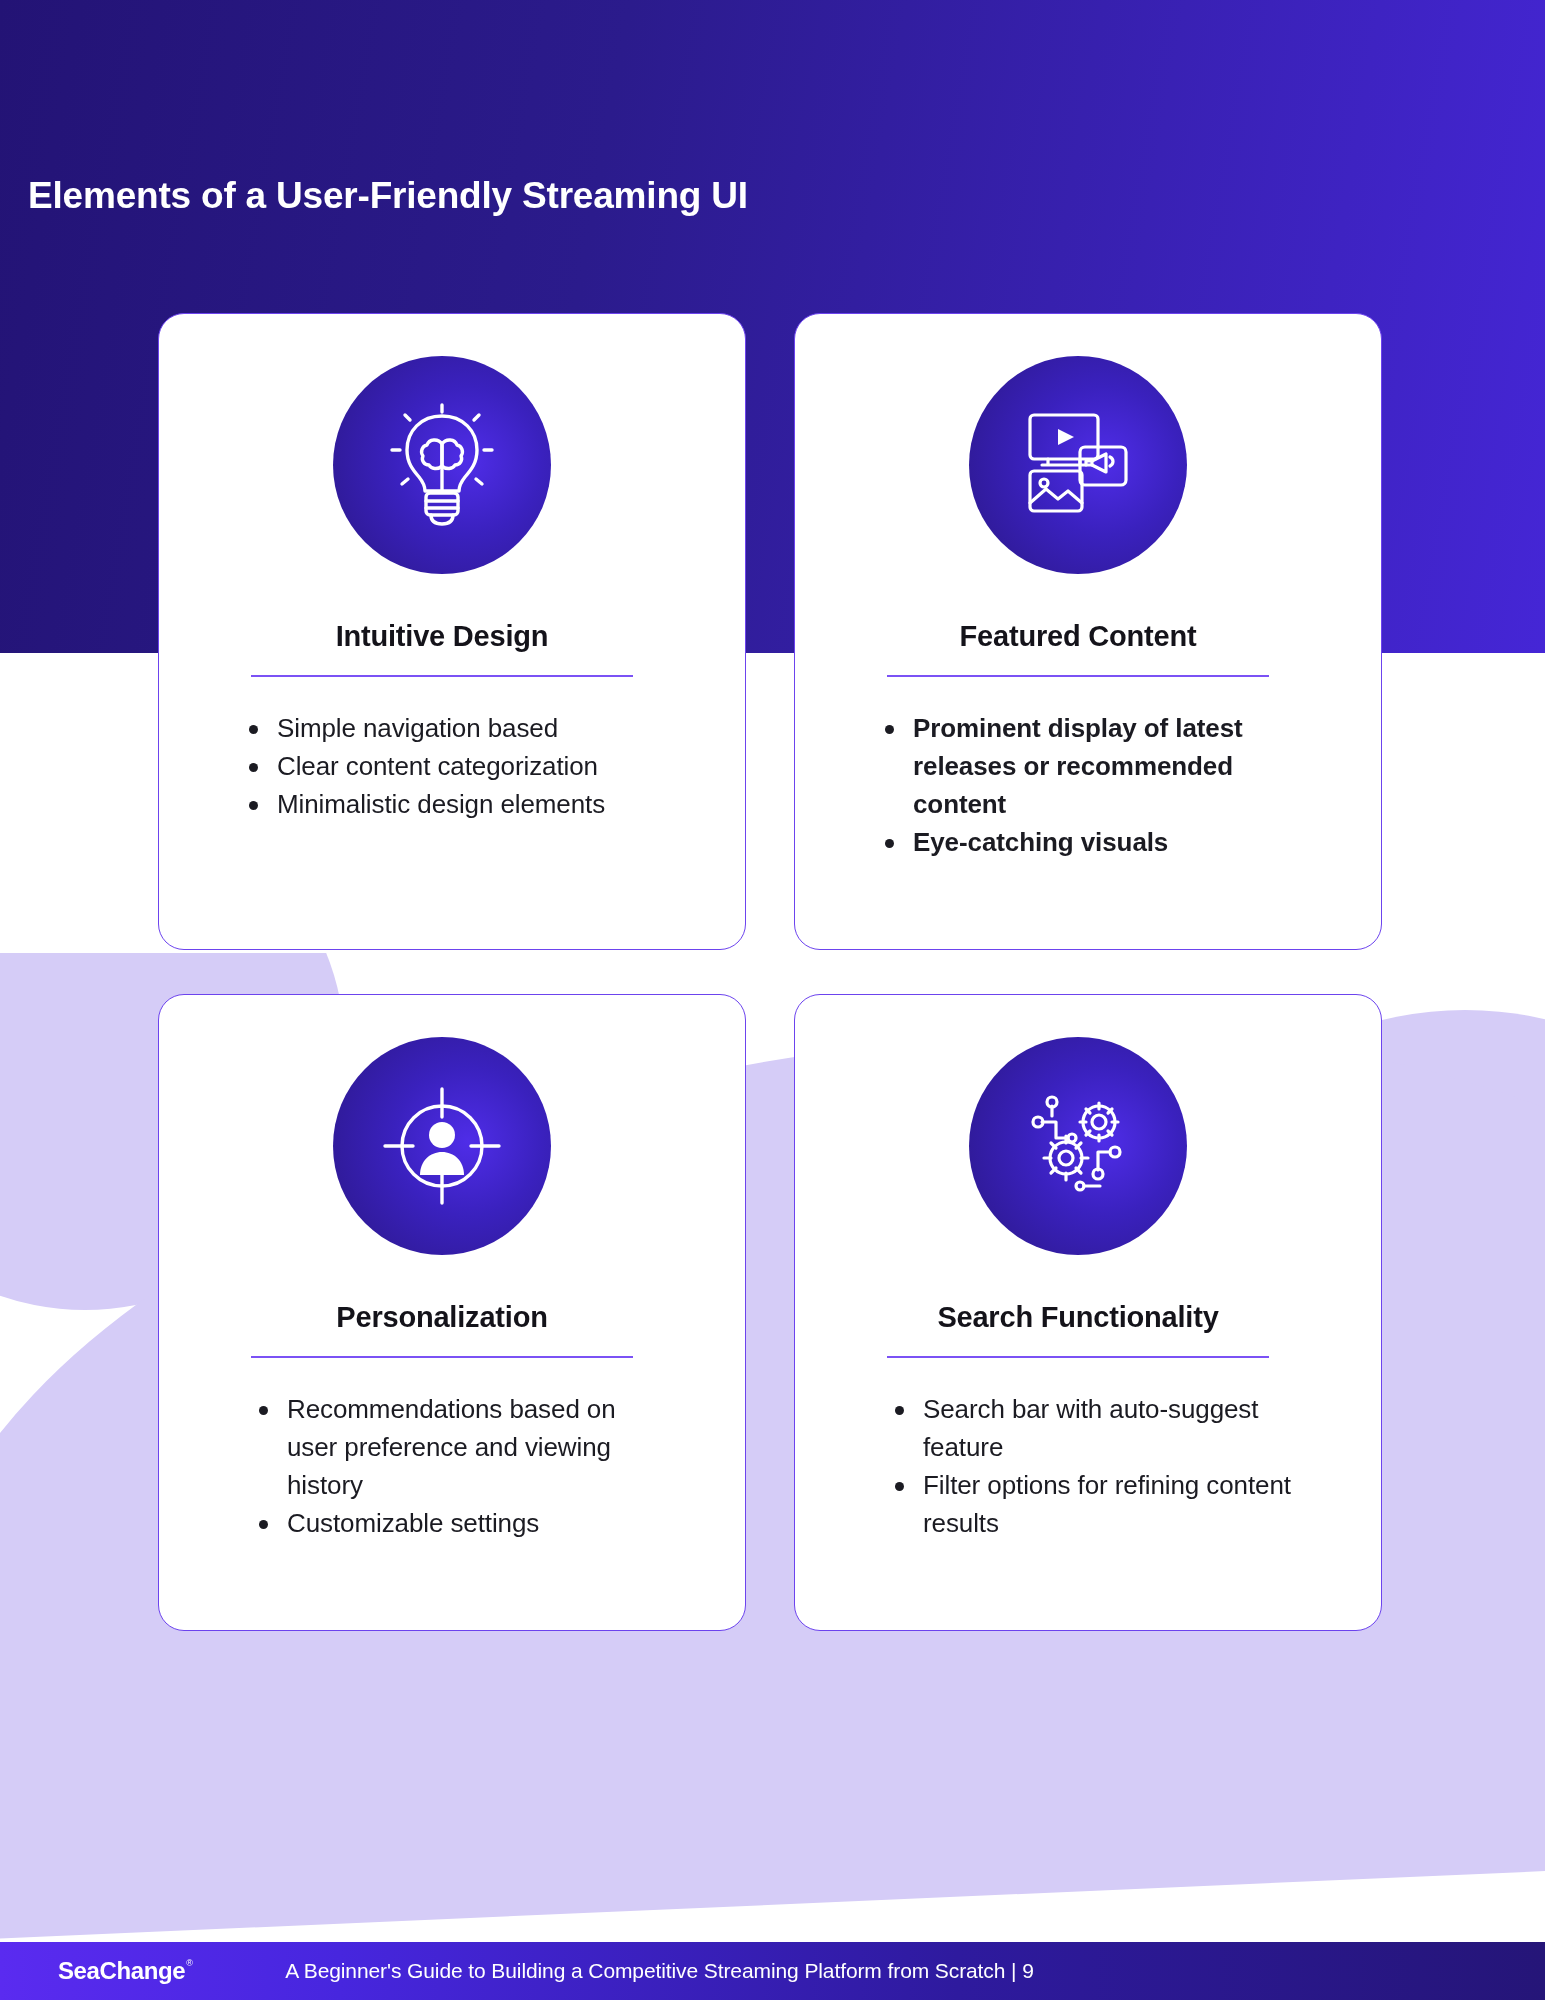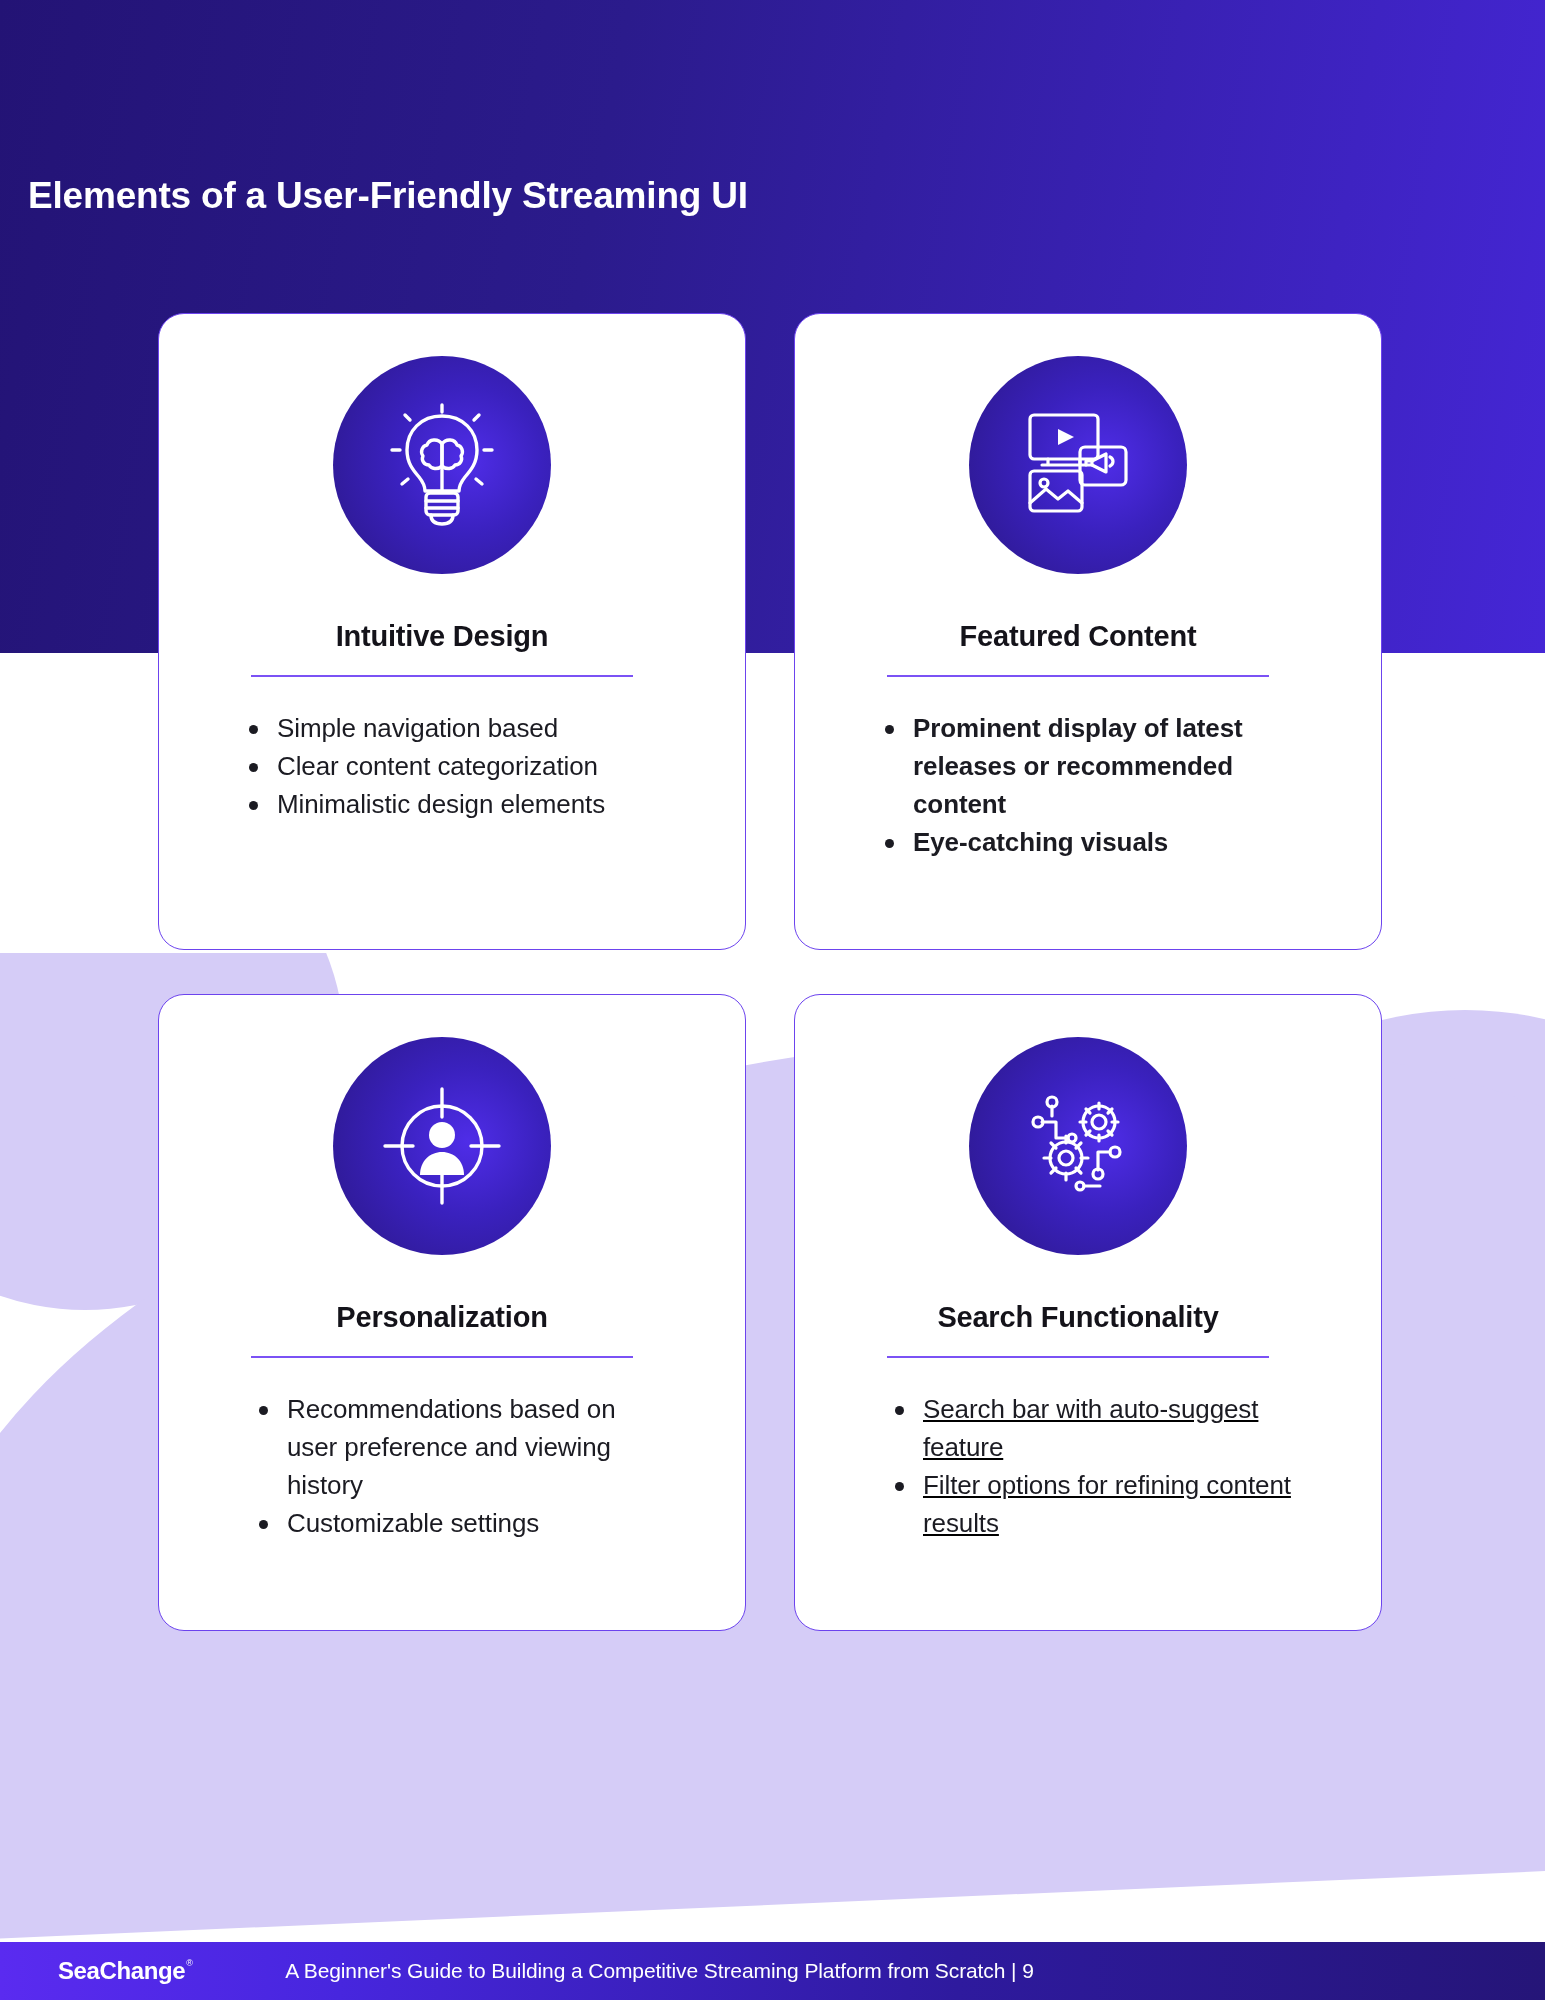--- a/index.html
+++ b/index.html
@@ -121,21 +121,21 @@
     left:8px; top:16px;
     width:9px; height:9px;
     border-radius:50%;
     background:#1B1B22;
   }
 
   
   .card.c1 .bullets { padding-left:46px; }
   .card.c2 .bullets { padding-left:46px;font-weight:bold; }
   .card.c3 .bullets { padding-left:56px; }
-  .card.c4 .bullets { padding-left:56px;text-decoration:underline; }
+  .card.c4 .bullets { padding-left:56px; }
 
   
   .footer {
     position:absolute; left:0; bottom:0; width:1545px; height:58px;
     background:linear-gradient(90deg, #5A2BF0 0%, #4726DE 22%, #2E1A9E 62%, #251578 100%);
     display:flex; align-items:center;
   }
   .footer-logo {
     margin-left:58px;
     color:#ffffff;

